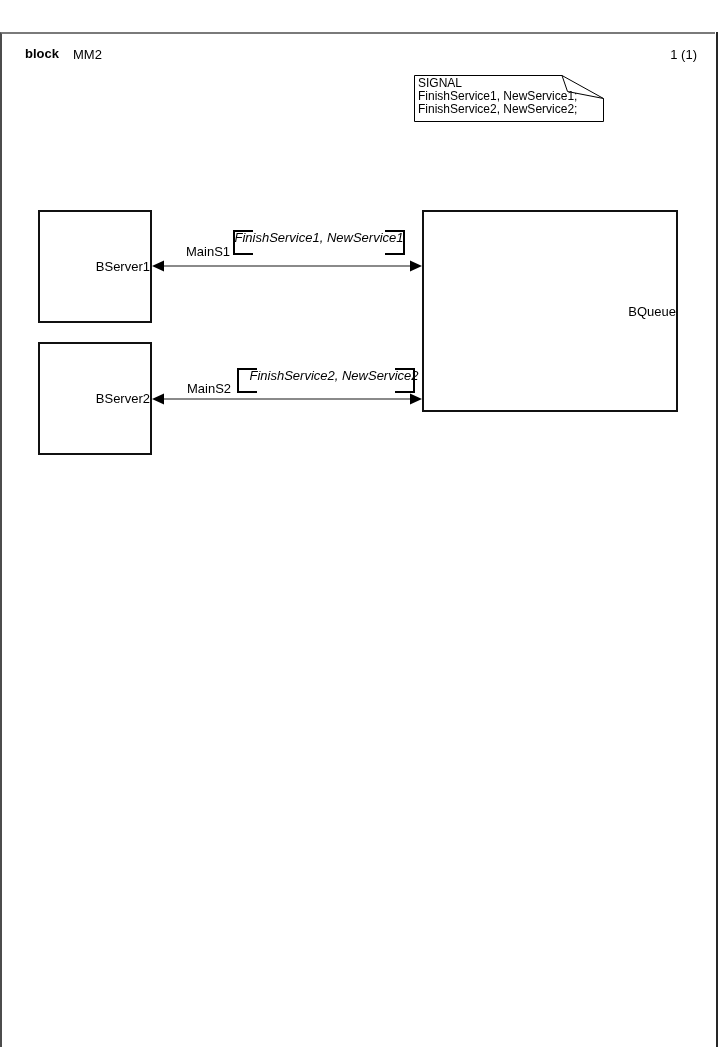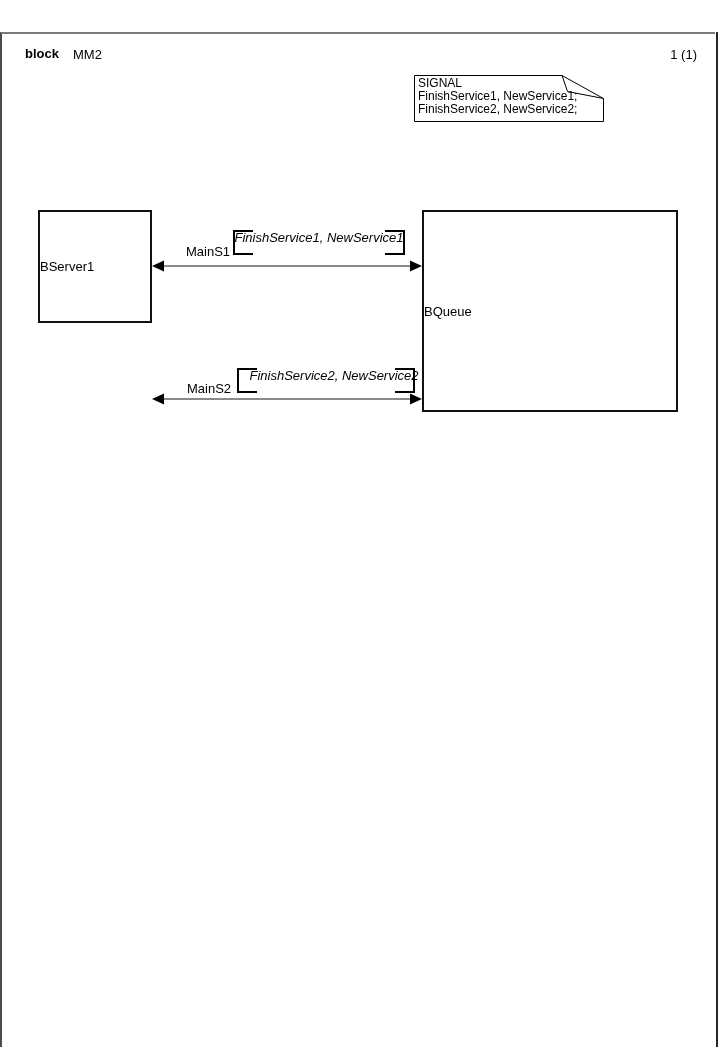--- a/index.html
+++ b/index.html
@@ -51,21 +51,21 @@
   .signal-note svg { display:block; }
   .note-text {
     position:absolute; left:4px; top:2px;
     font-size:12px; line-height:13px; white-space:nowrap;
   }
   
   .block {
     position:absolute;
     border:2px solid #111;
     background:#fff;
-    display:flex; align-items:center; justify-content:flex-start;
+    display:flex; align-items:center; justify-content:flex-end;
     font-size:13px;
   }
   .bserver1 { left:38px;  top:178px; width:114px; height:113px; }
   .bserver2 { left:38px;  top:310px; width:114px; height:113px; }
   .bqueue   { left:422px; top:178px; width:256px; height:202px; }
   
   .channel-svg { position:absolute; width:272px; height:20px; }
   .ch1 { left:151px; top:224px; }
   .ch2 { left:151px; top:357px; }
   .ch-label {
@@ -115,20 +115,23 @@
     <div class="note-text">
       <div>SIGNAL</div>
       <div>FinishService1, NewService1;</div>
       <div>FinishService2, NewService2;</div>
     </div>
   </div>
 
   <div class="block bserver1">
     <span>BServer1</span>
   </div>
+  <div class="block bserver2">
+    <span>BServer2</span>
+  </div>
   <div class="block bqueue">
     <span>BQueue</span>
   </div>
 
   <svg class="channel-svg ch1" viewBox="0 0 272 20">
     <line x1="11" y1="10" x2="261" y2="10" stroke="#8a8a8a" stroke-width="2"></line>
     <polygon points="1,10 13,4.5 13,15.5" fill="#000"></polygon>
     <polygon points="271,10 259,4.5 259,15.5" fill="#000"></polygon>
   </svg>
   <span class="ch-label lbl-mains1">MainS1</span>

